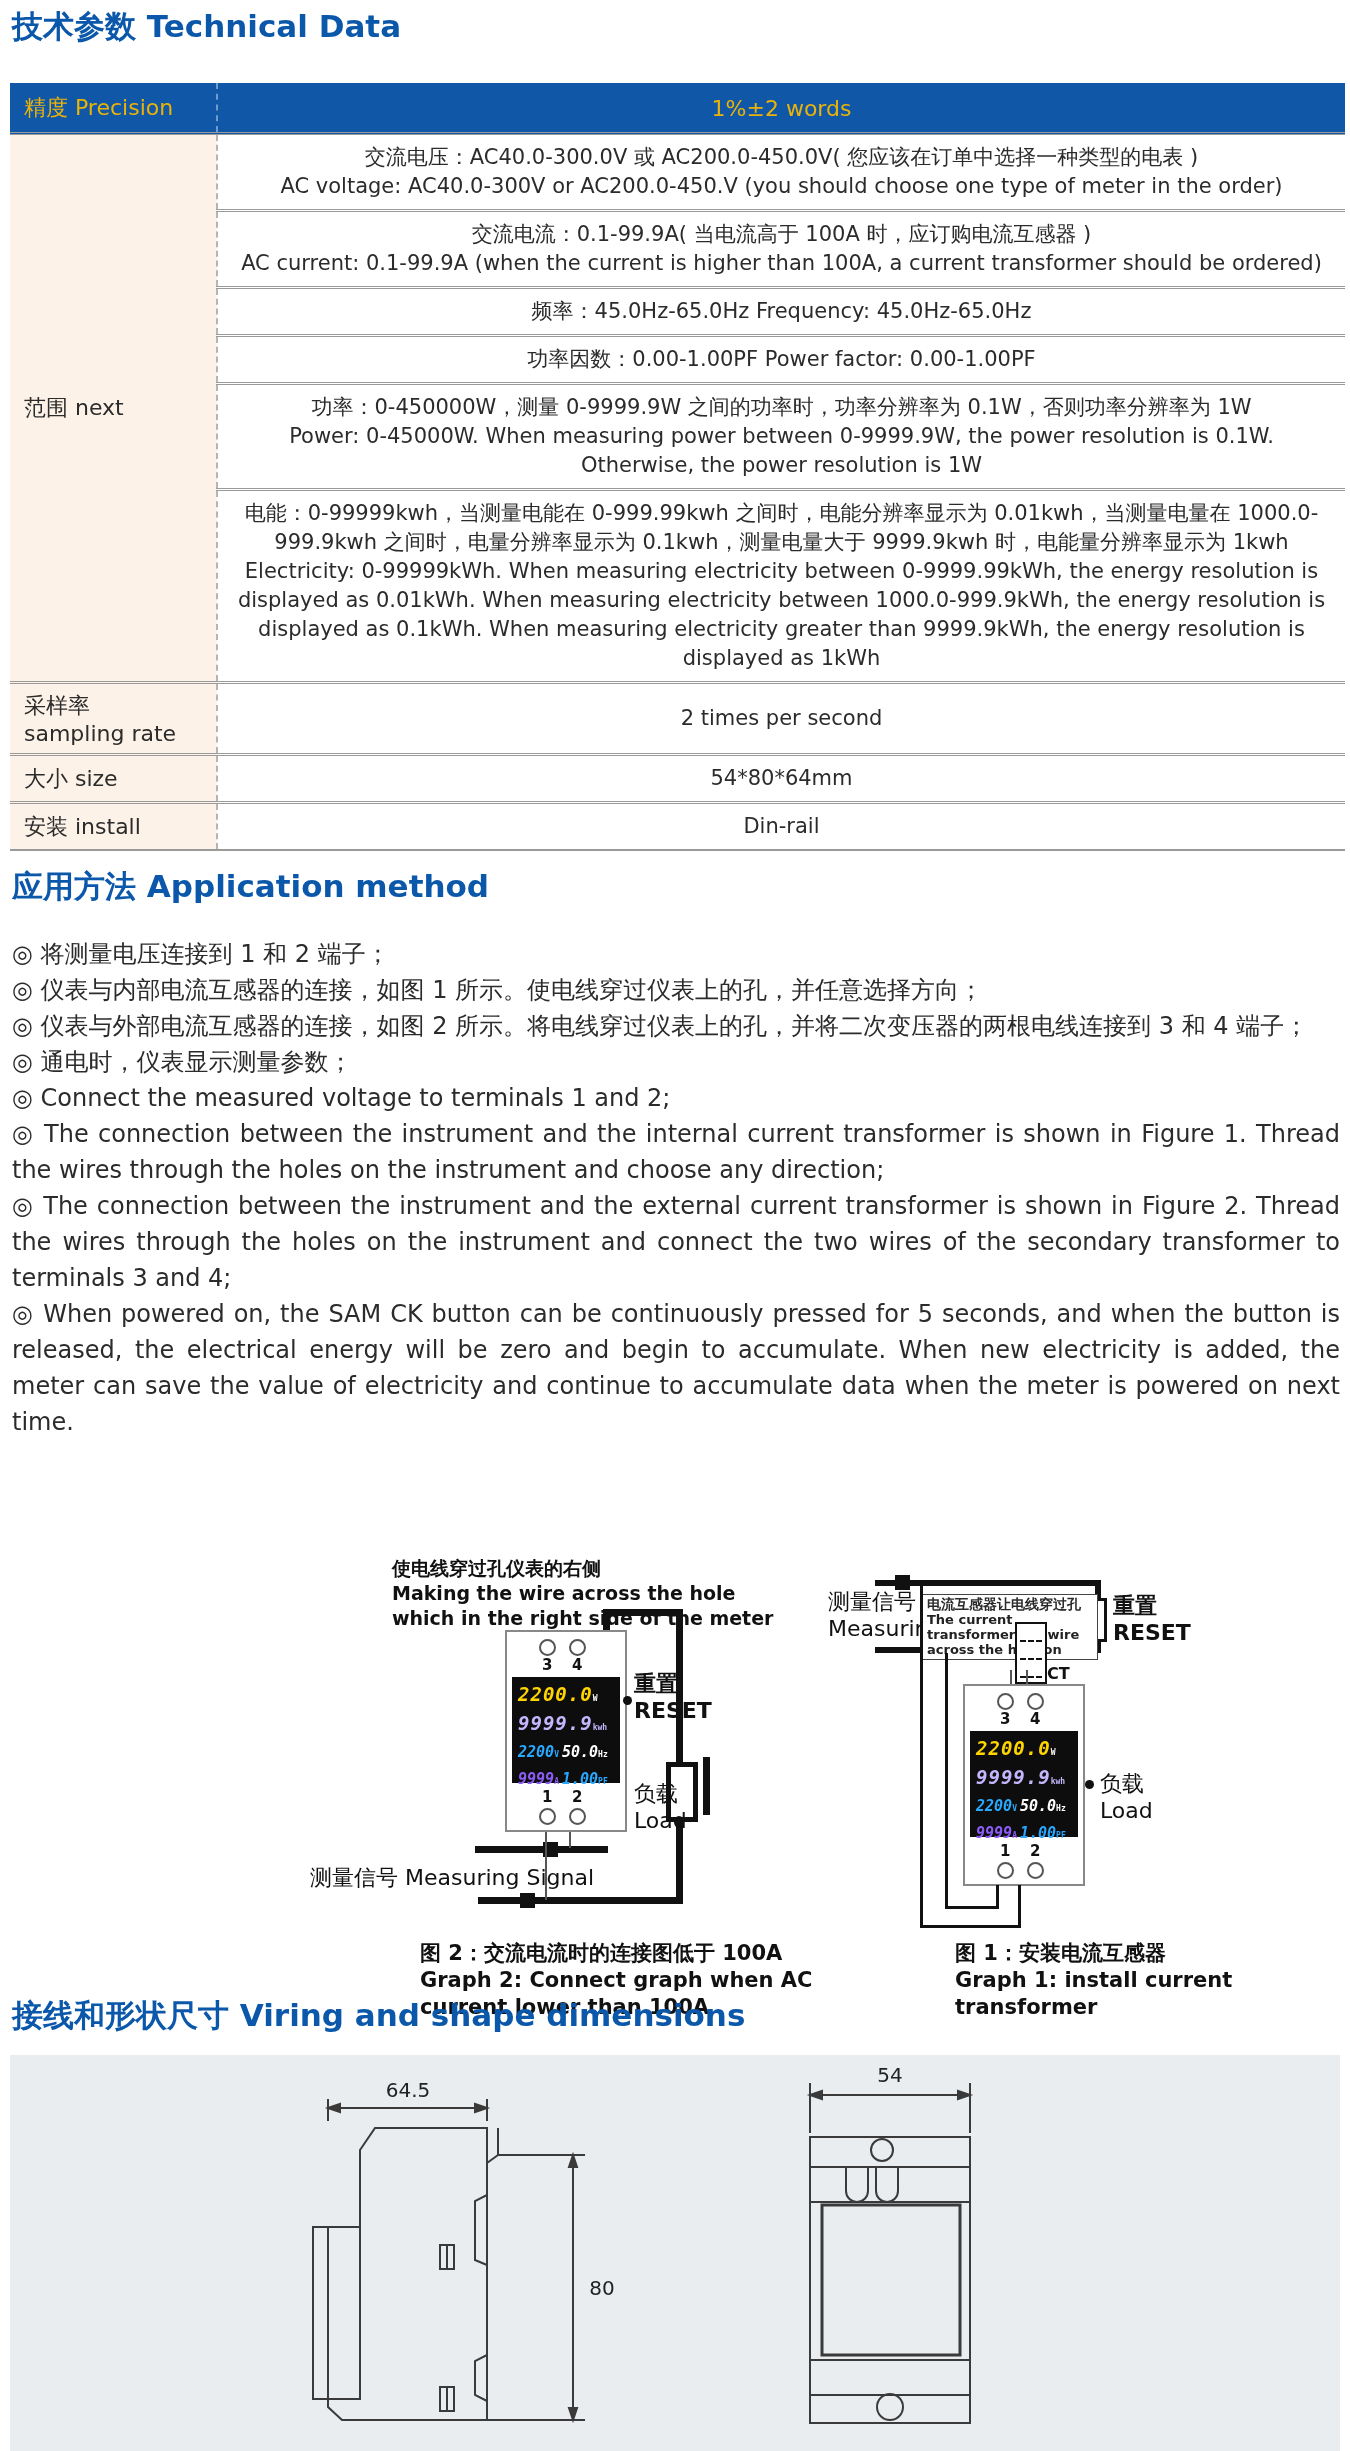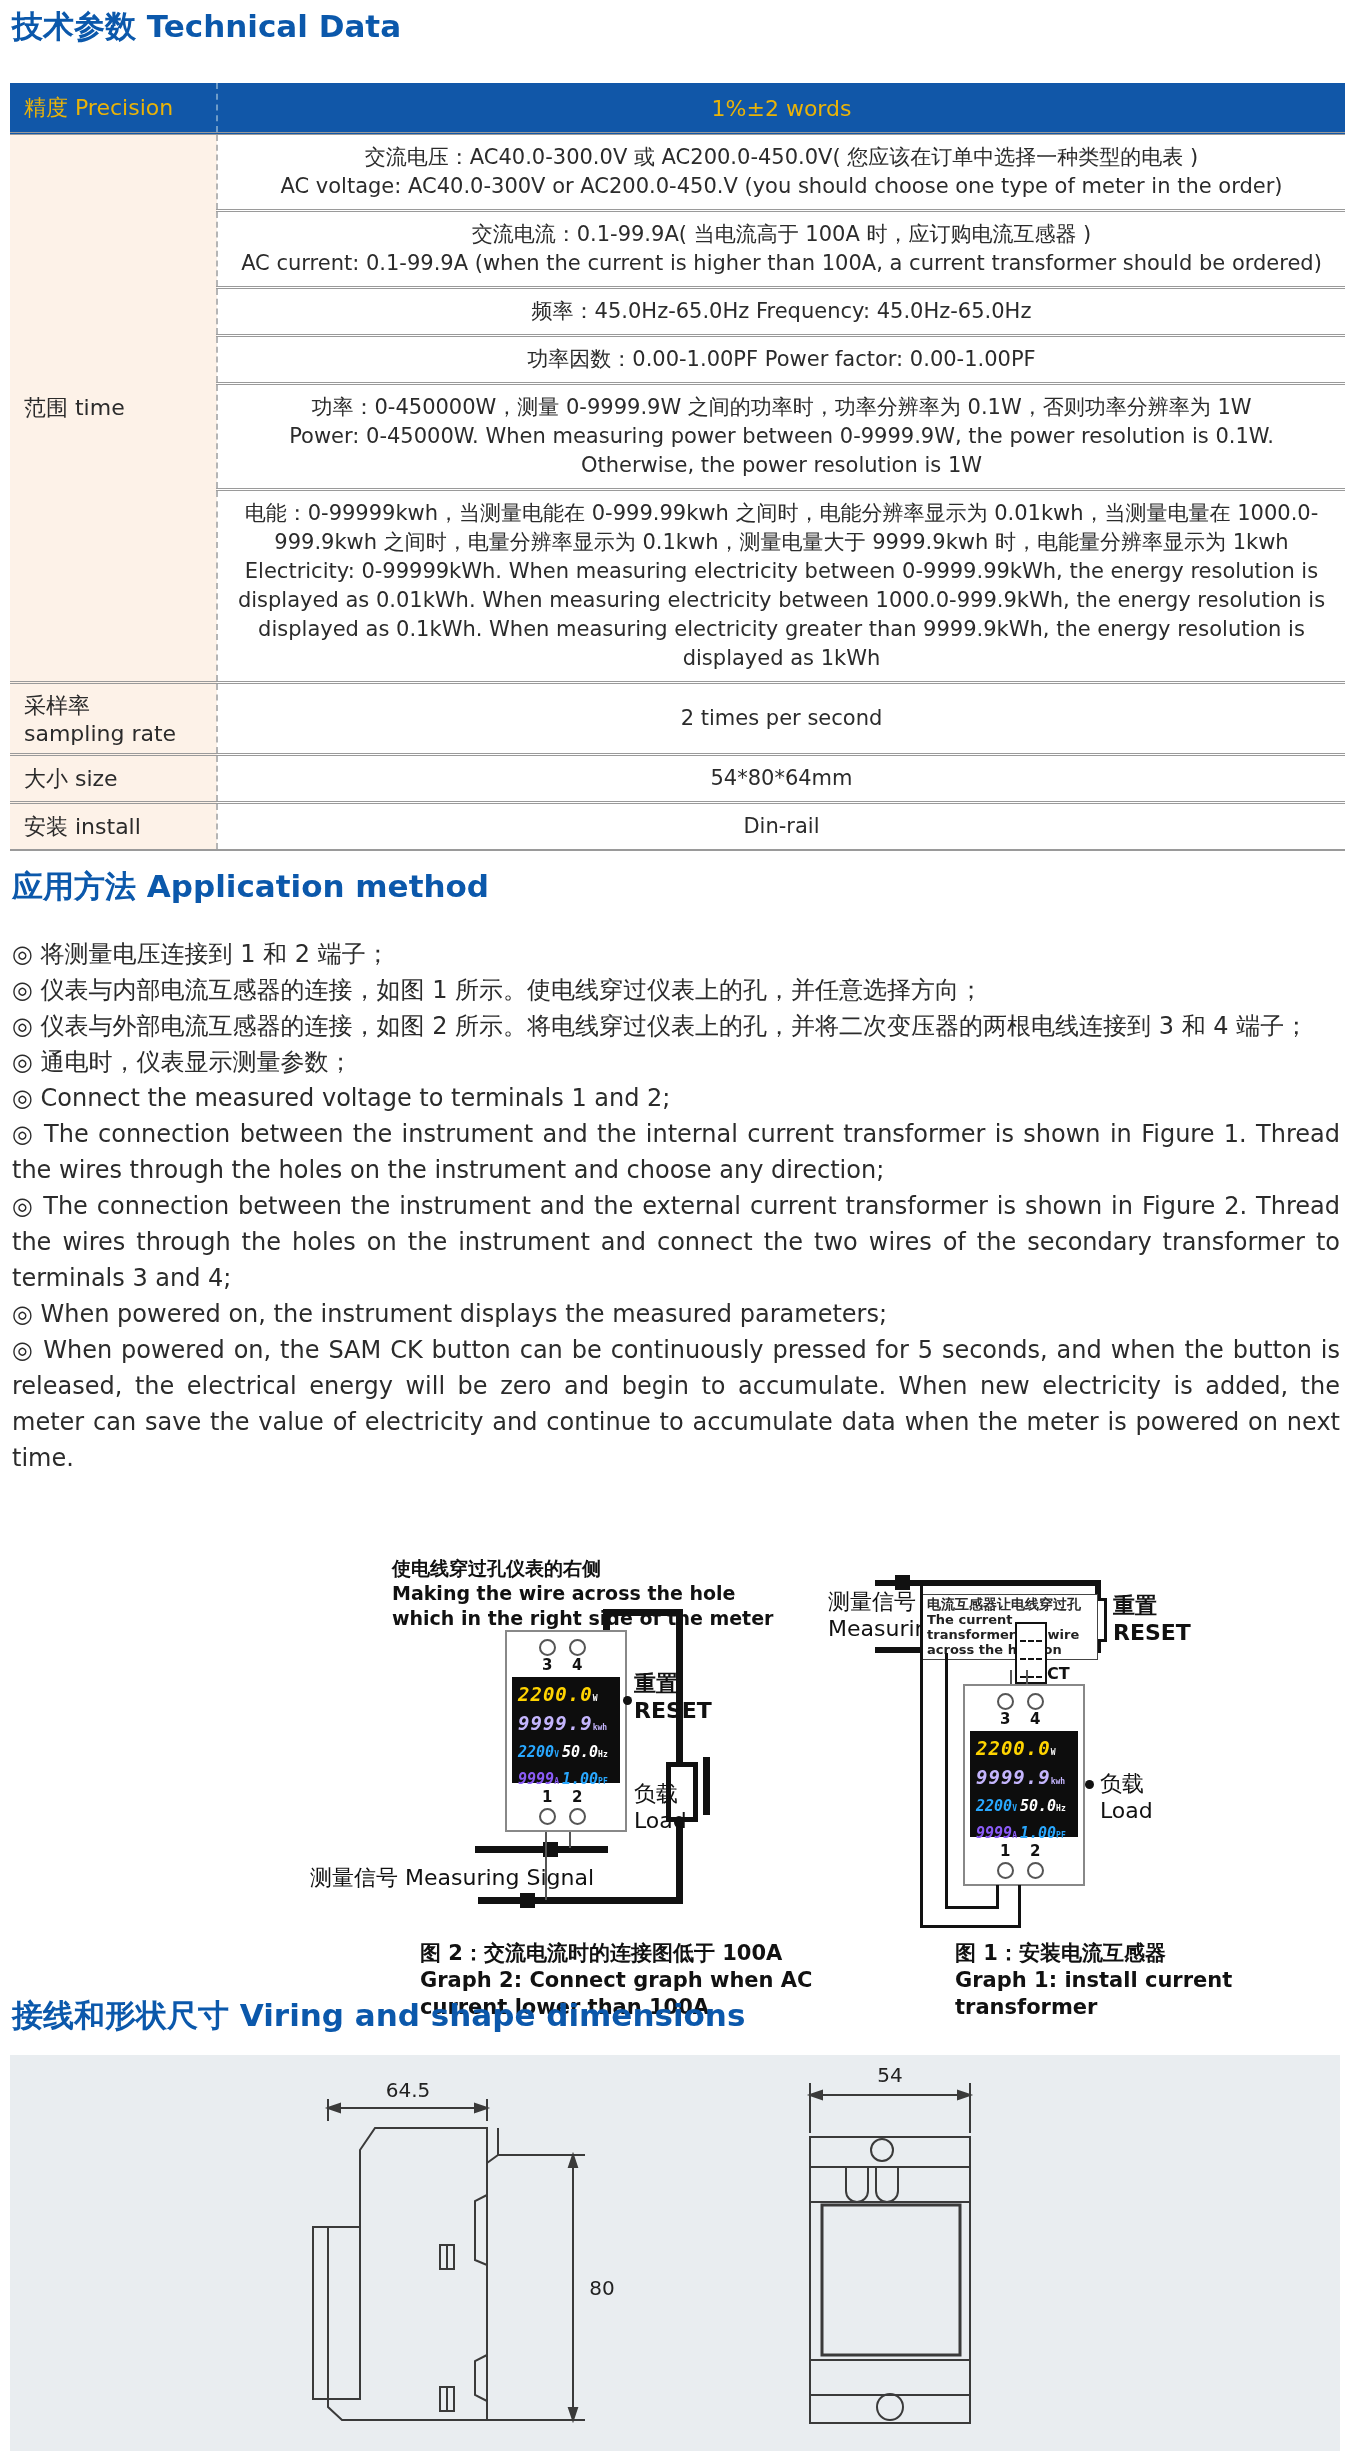--- a/index.html
+++ b/index.html
@@ -57,21 +57,21 @@
 
 <div class="sec-title" style="top:6px">技术参数 Technical Data</div>
 
 <table class="spec">
   <tbody>
       <tr class="hdr">
     <td class="lbl">精度 Precision</td>
     <td class="val">1%±2 words</td>
   </tr>
   <tr>
-    <td class="lbl ml" rowspan="6">范围 time</td>
+    <td class="lbl ml" rowspan="6">范围 next</td>
     <td class="val ml">交流电压：AC40.0-300.0V 或 AC200.0-450.0V( 您应该在订单中选择一种类型的电表 )
 AC voltage: AC40.0-300V or AC200.0-450.V (you should choose one type of meter in the order)</td>
   </tr>
   <tr>
         <td class="val ml">交流电流：0.1-99.9A( 当电流高于 100A 时，应订购电流互感器 )
 AC current: 0.1-99.9A (when the current is higher than 100A, a current transformer should be ordered)</td>
       </tr>
   <tr>
         <td class="val ml">频率：45.0Hz-65.0Hz  Frequency: 45.0Hz-65.0Hz</td>
       </tr>
@@ -105,21 +105,20 @@
 <div class="sec-title" style="top:866px">应用方法 Application method</div>
 
 <div class="bullets">
   <div>◎ 将测量电压连接到 1 和 2 端子；</div>
   <div>◎ 仪表与内部电流互感器的连接，如图 1 所示。使电线穿过仪表上的孔，并任意选择方向；</div>
   <div>◎ 仪表与外部电流互感器的连接，如图 2 所示。将电线穿过仪表上的孔，并将二次变压器的两根电线连接到 3 和 4 端子；</div>
   <div>◎ 通电时，仪表显示测量参数；</div>
   <div>◎ Connect the measured voltage to terminals 1 and 2;</div>
   <div>◎ The connection between the instrument and the internal current transformer is shown in Figure 1. Thread the wires through the holes on the instrument and choose any direction;</div>
   <div>◎ The connection between the instrument and the external current transformer is shown in Figure 2. Thread the wires through the holes on the instrument and connect the two wires of the secondary transformer to terminals 3 and 4;</div>
-  <div>◎ When powered on, the instrument displays the measured parameters;</div>
   <div>◎ When powered on, the SAM CK button can be continuously pressed for 5 seconds, and when the button is released, the electrical energy will be zero and begin to accumulate. When new electricity is added, the meter can save the value of electricity and continue to accumulate data when the meter is powered on next time.</div>
 </div>
 
 <div class="figures">
 
   <div class="fig g2">
     <div class="note ml" style="position:absolute;left:52px;top:4px">使电线穿过孔仪表的右侧
 Making the wire across the hole
 which in the right side of the meter</div>
 

